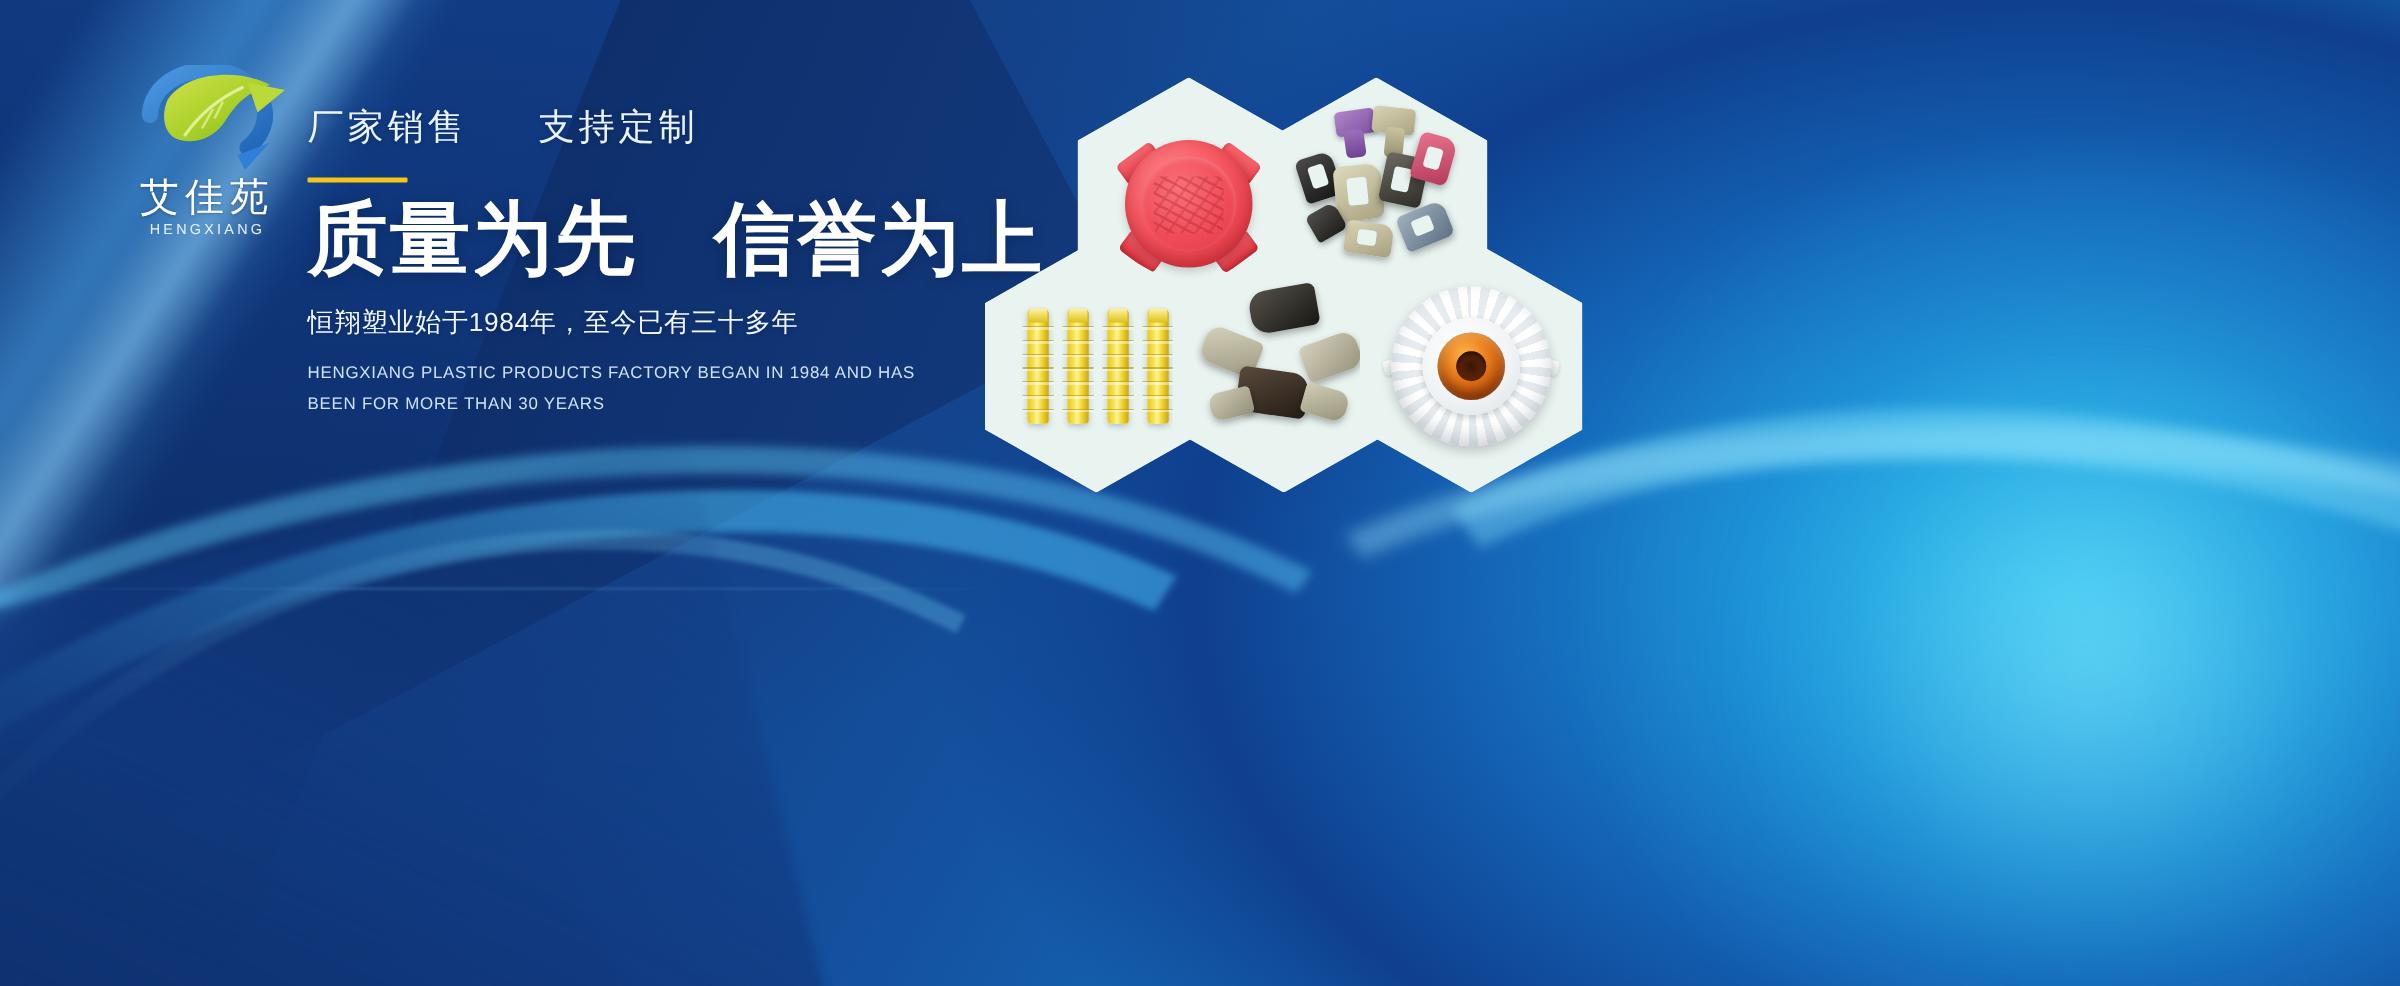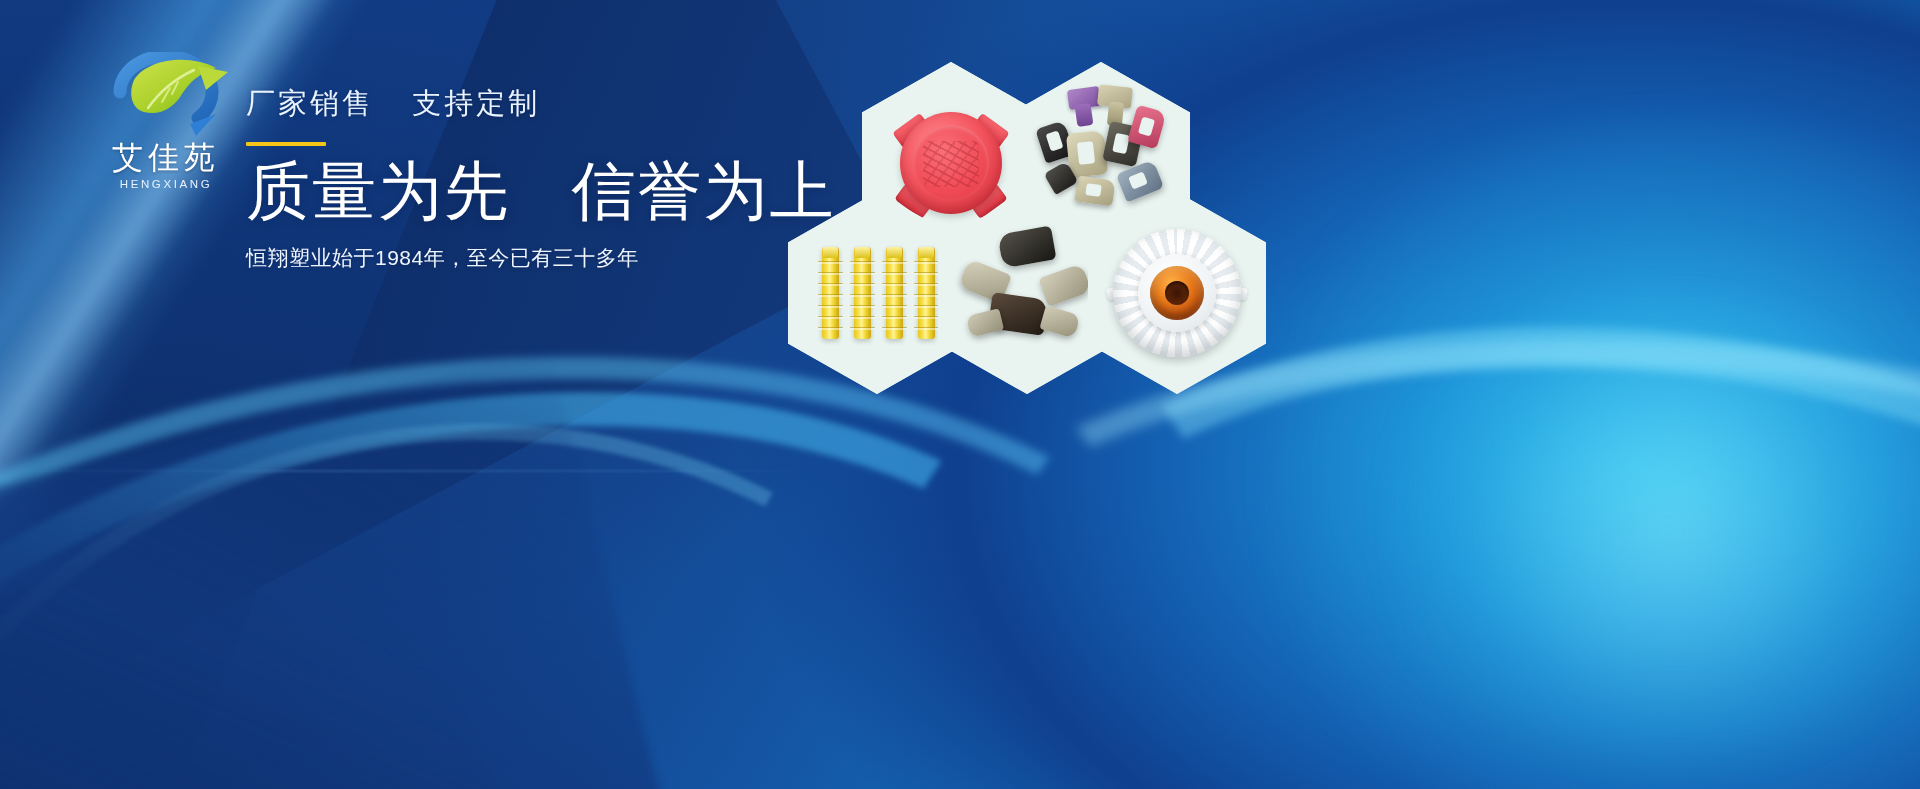--- a/index.html
+++ b/index.html
@@ -187,28 +187,29 @@
     font-size:11.5px; color:#e8f2ff; letter-spacing:2.6px;
     margin-top:5px; font-weight:400;
   }
 
   
   .copy{ position:absolute; left:246px; top:88px; width:700px; }
   .eyebrow{
     font-size:29px; color:#e9f3ff; letter-spacing:3px;
     font-weight:400; line-height:1.1;
     text-shadow:0 1px 4px rgba(0,20,60,.35);
+    font-family:Liberation Mono, monospace;
   }
   .eyebrow .gap{ display:inline-block; width:16px; }
   .rule{
     width:80px; height:4px; background:#f5c518;
     margin:22px 0 10px 0; border-radius:1px;
   }
   .headline{
-    font-size:64px; font-weight:400; color:#ffffff;
+    font-size:64px; font-weight:700; color:#ffffff;
     letter-spacing:2px; line-height:1.12;
     white-space:nowrap;
     text-shadow:0 2px 10px rgba(0,25,70,.4);
   }
   .headline .sp{ display:inline-block; width:22px; }
   .subline{
     margin-top:16px;
     font-size:21px; color:#f0f6ff; letter-spacing:.5px;
     font-weight:400;
     text-shadow:0 1px 4px rgba(0,20,60,.3);
@@ -409,20 +410,22 @@
 
     <div class="headline">
       <span>质量为先</span>
       <span class="sp"></span>
       <span>信誉为上</span>
     </div>
 
     <div class="subline">恒翔塑业始于1984年，至今已有三十多年</div>
 
     <div class="english">
+      <div>HENGXIANG PLASTIC PRODUCTS FACTORY BEGAN IN 1984 AND HAS</div>
+      <div>BEEN FOR MORE THAN 30 YEARS</div>
     </div>
   </div>
 
   <div class="hexwrap">
 
     <div class="hex h1">
       <div class="pad"></div>
       <div class="prod-box">
         <div class="nub n1"></div>
           <div class="nub n2"></div>

